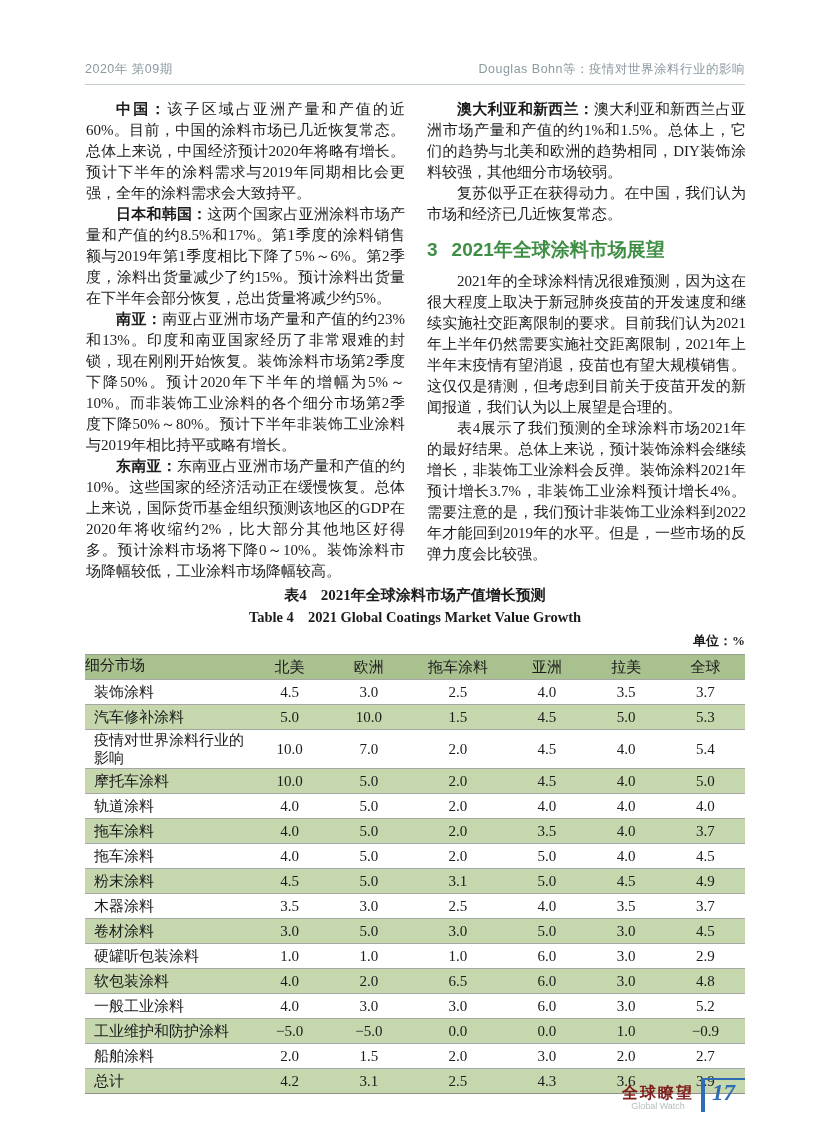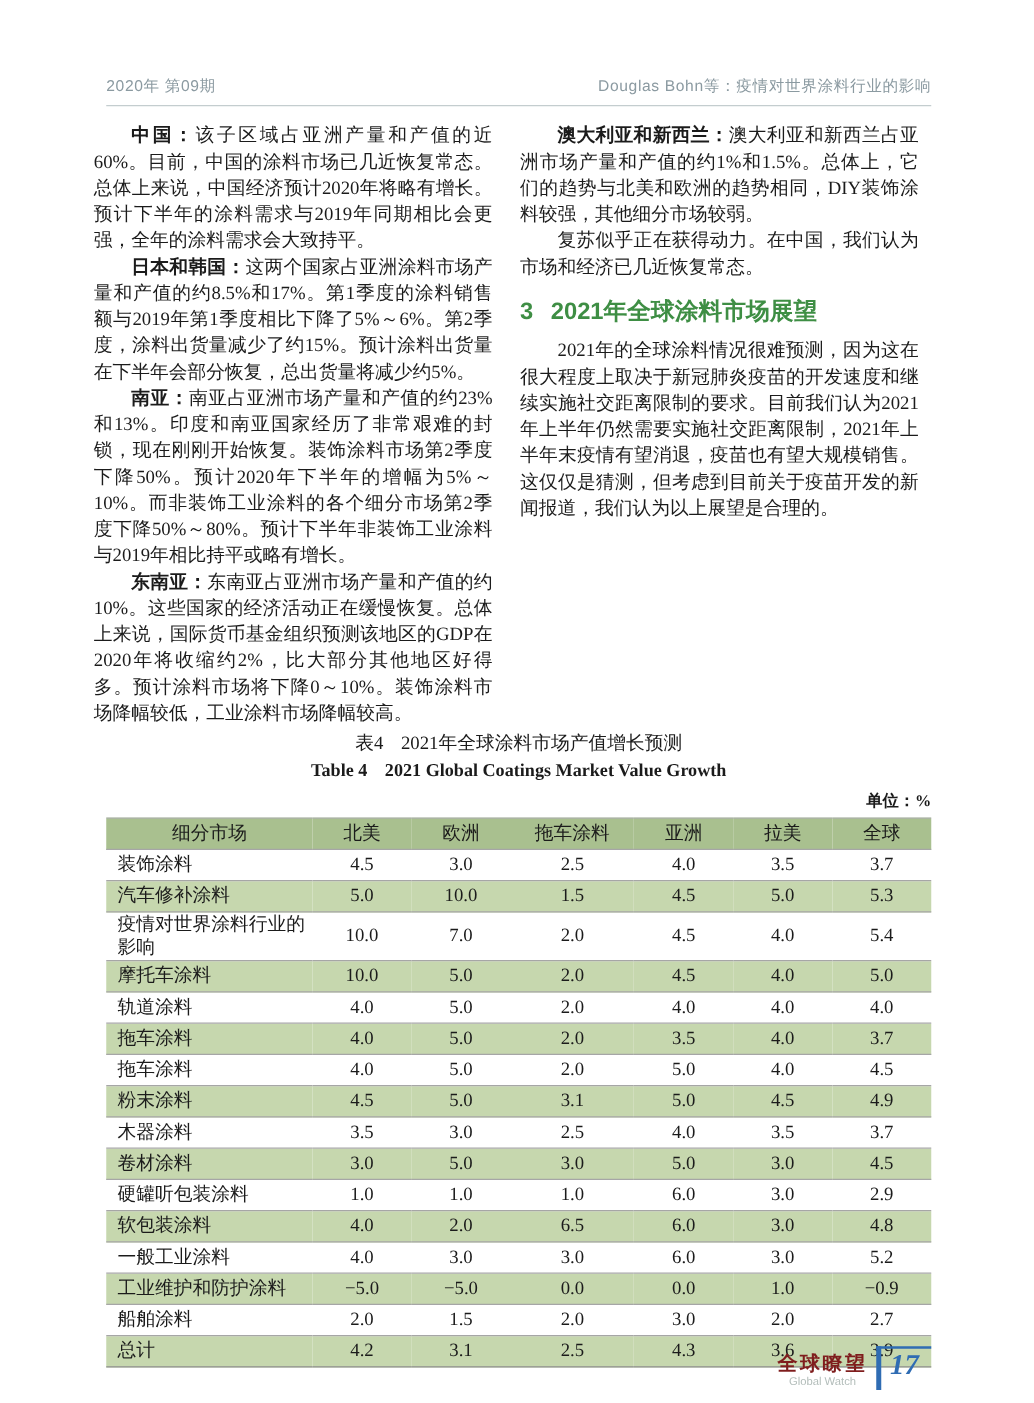--- a/index.html
+++ b/index.html
@@ -11,46 +11,46 @@
   
   .runhead {
     position:absolute; left:85px; width:660px; top:45px;
     display:flex; justify-content:space-between; align-items:flex-end;
     font-family:"Liberation Sans","DejaVu Sans",sans-serif;
     font-size:12.5px; color:#8b9aa1; letter-spacing:0.5px;
   }
   .runhead-rule { position:absolute; left:85px; width:660px; top:68px; border-top:1px solid #c4cdcf; }
 
   
-  .columns { position:absolute; left:75px; top:83px; width:660px; display:flex; gap:22px; }
+  .columns { position:absolute; left:86px; top:83px; width:660px; display:flex; gap:22px; }
   .col { width:319px; font-size:15px; line-height:21px; text-align:justify; }
   .col p { margin:0; text-indent:2em; }
   .col p b { font-weight:bold; }
 
   .section-heading {
     display:flex; gap:14px; align-items:baseline;
     margin:13px 0 9px 0; color:#3e8e44; font-weight:bold; font-size:19px;
     font-family:"Liberation Sans","DejaVu Sans",sans-serif; line-height:24px;
   }
 
   
   .table-area { position:absolute; left:85px; top:570px; width:660px; }
-  .tbl-title-cn { text-align:center; font-weight:normal; font-size:15px; line-height:19px; }
+  .tbl-title-cn { text-align:center; font-weight:bold; font-size:15px; line-height:19px; }
   .tbl-title-cn .gap, .tbl-title-en .gap { margin-left:14px; }
   .tbl-title-en { text-align:center; font-weight:bold; font-size:14.5px; line-height:19px; margin-top:3px; }
   .tbl-unit { text-align:right; font-weight:bold; font-size:13px; margin-top:6px; line-height:16px; }
 
   table.market { width:100%; border-collapse:collapse; table-layout:fixed; margin-top:5px;
     border-top:1px solid #96a18e; border-bottom:1px solid #8f8f8f; }
   table.market td { font-size:15px; height:22px; padding:1px 0; line-height:18px; }
   table.market thead tr { background:#a9c08f; }
   table.market tbody tr { border-top:1px solid #a6a6a6; }
   table.market tbody tr:nth-child(even) { background:#c6d7ae; }
   td.label { text-align:left; padding-left:9px !important; }
-  td.hlabel { text-align:center; font-weight:normal; }
+  td.hlabel { text-align:left; font-weight:normal;font-family:Liberation Mono, monospace; }
   td.num { text-align:center; }
 
   
   .footer { position:absolute; right:82px; bottom:26px; display:flex; align-items:flex-start; gap:7px; }
   .brand { text-align:center; padding-top:6px; }
   .brand-cn { font-family:"Liberation Sans","DejaVu Sans",sans-serif; font-weight:bold;
     font-size:16px; color:#7f1d1d; letter-spacing:2px; line-height:17px; }
   .brand-en { font-family:"Liberation Sans","DejaVu Sans",sans-serif; font-size:9px;
     color:#b3bdba; line-height:11px; }
   .pageno-box { border-top:2px solid #2f6cb3; border-left:4px solid #2f6cb3;
@@ -77,20 +77,21 @@
       <p><b>东南亚：</b><span>东南亚占亚洲市场产量和产值的约10%。这些国家的经济活动正在缓慢恢复。总体上来说，国际货币基金组织预测该地区的GDP在2020年将收缩约2%，比大部分其他地区好得多。预计涂料市场将下降0～10%。装饰涂料市场降幅较低，工业涂料市场降幅较高。</span></p>
     </div>
     <div class="col">
       <p><b>澳大利亚和新西兰：</b><span>澳大利亚和新西兰占亚洲市场产量和产值的约1%和1.5%。总体上，它们的趋势与北美和欧洲的趋势相同，DIY装饰涂料较强，其他细分市场较弱。</span></p>
       <p><b></b><span>复苏似乎正在获得动力。在中国，我们认为市场和经济已几近恢复常态。</span></p>
       <div class="section-heading">
         <span>3</span>
         <span>2021年全球涂料市场展望</span>
       </div>
       <p><b></b><span>2021年的全球涂料情况很难预测，因为这在很大程度上取决于新冠肺炎疫苗的开发速度和继续实施社交距离限制的要求。目前我们认为2021年上半年仍然需要实施社交距离限制，2021年上半年末疫情有望消退，疫苗也有望大规模销售。这仅仅是猜测，但考虑到目前关于疫苗开发的新闻报道，我们认为以上展望是合理的。</span></p>
+      <p><b></b><span>表4展示了我们预测的全球涂料市场2021年的最好结果。总体上来说，预计装饰涂料会继续增长，非装饰工业涂料会反弹。装饰涂料2021年预计增长3.7%，非装饰工业涂料预计增长4%。需要注意的是，我们预计非装饰工业涂料到2022年才能回到2019年的水平。但是，一些市场的反弹力度会比较强。</span></p>
     </div>
   </div>
 
   <div class="table-area">
     <div class="tbl-title-cn">
       <span>表4</span><span class="gap">2021年全球涂料市场产值增长预测</span>
     </div>
     <div class="tbl-title-en">
       <span>Table 4</span><span class="gap">2021 Global Coatings Market Value Growth</span>
     </div>

